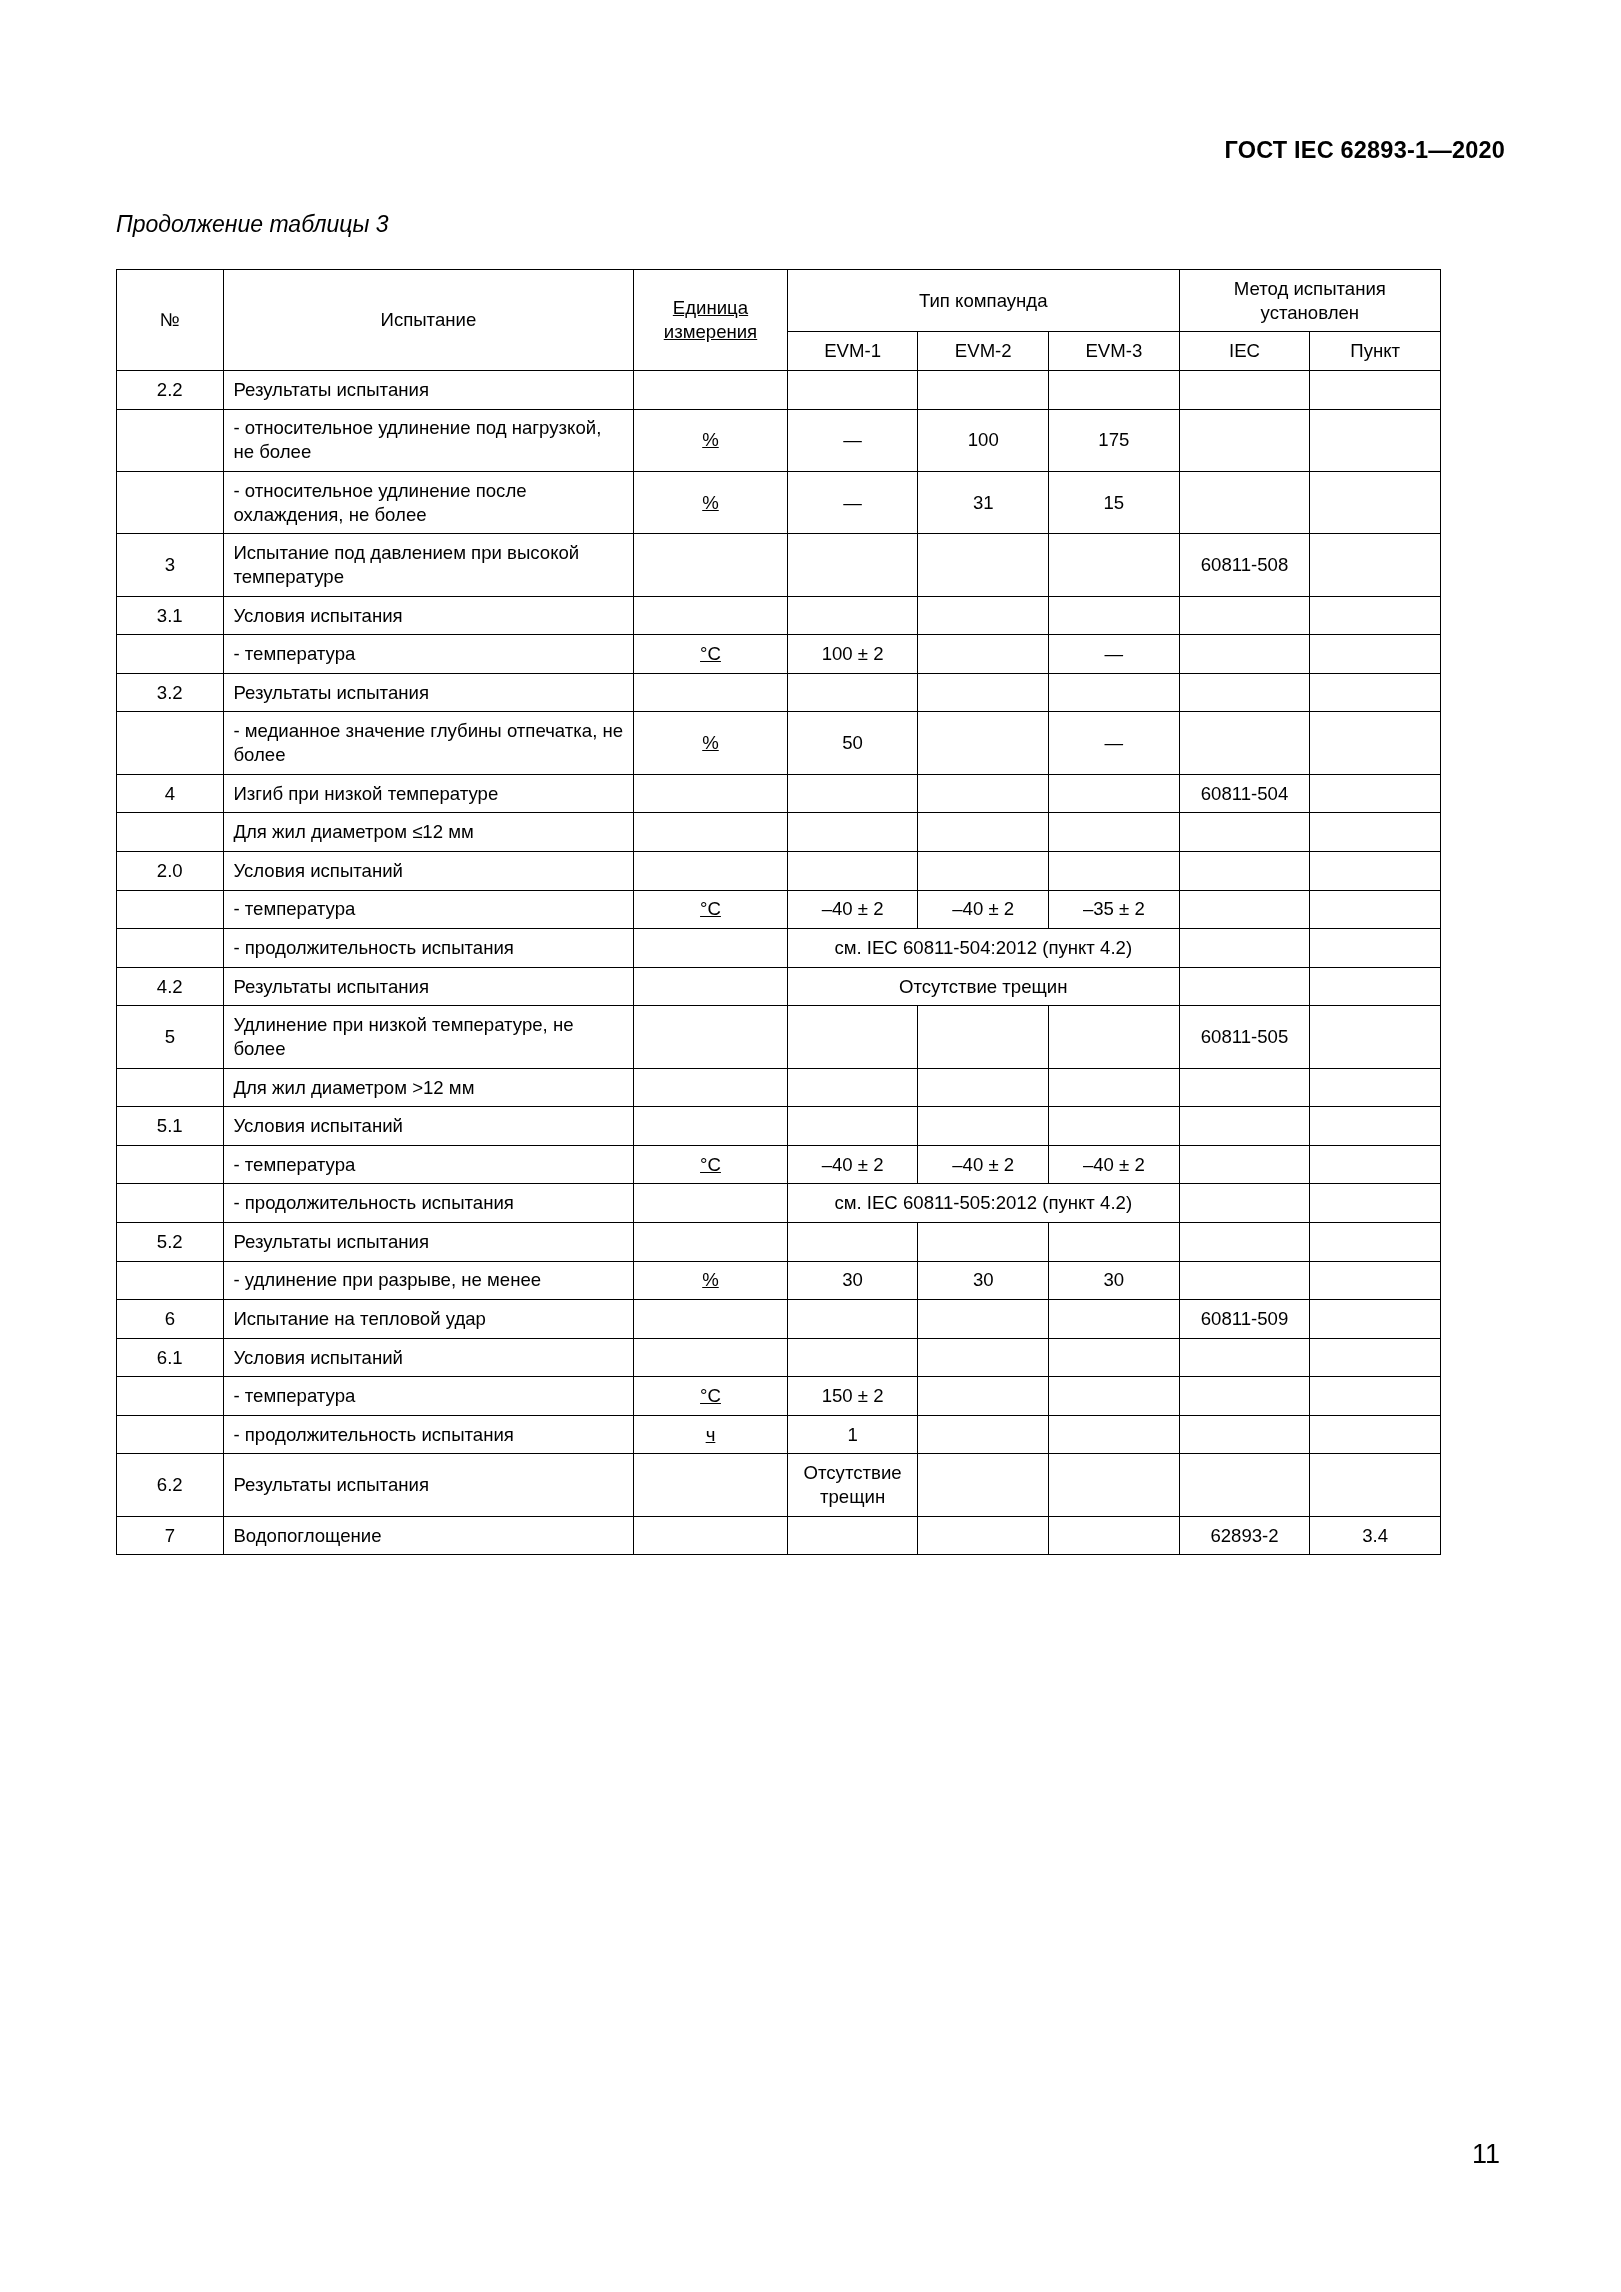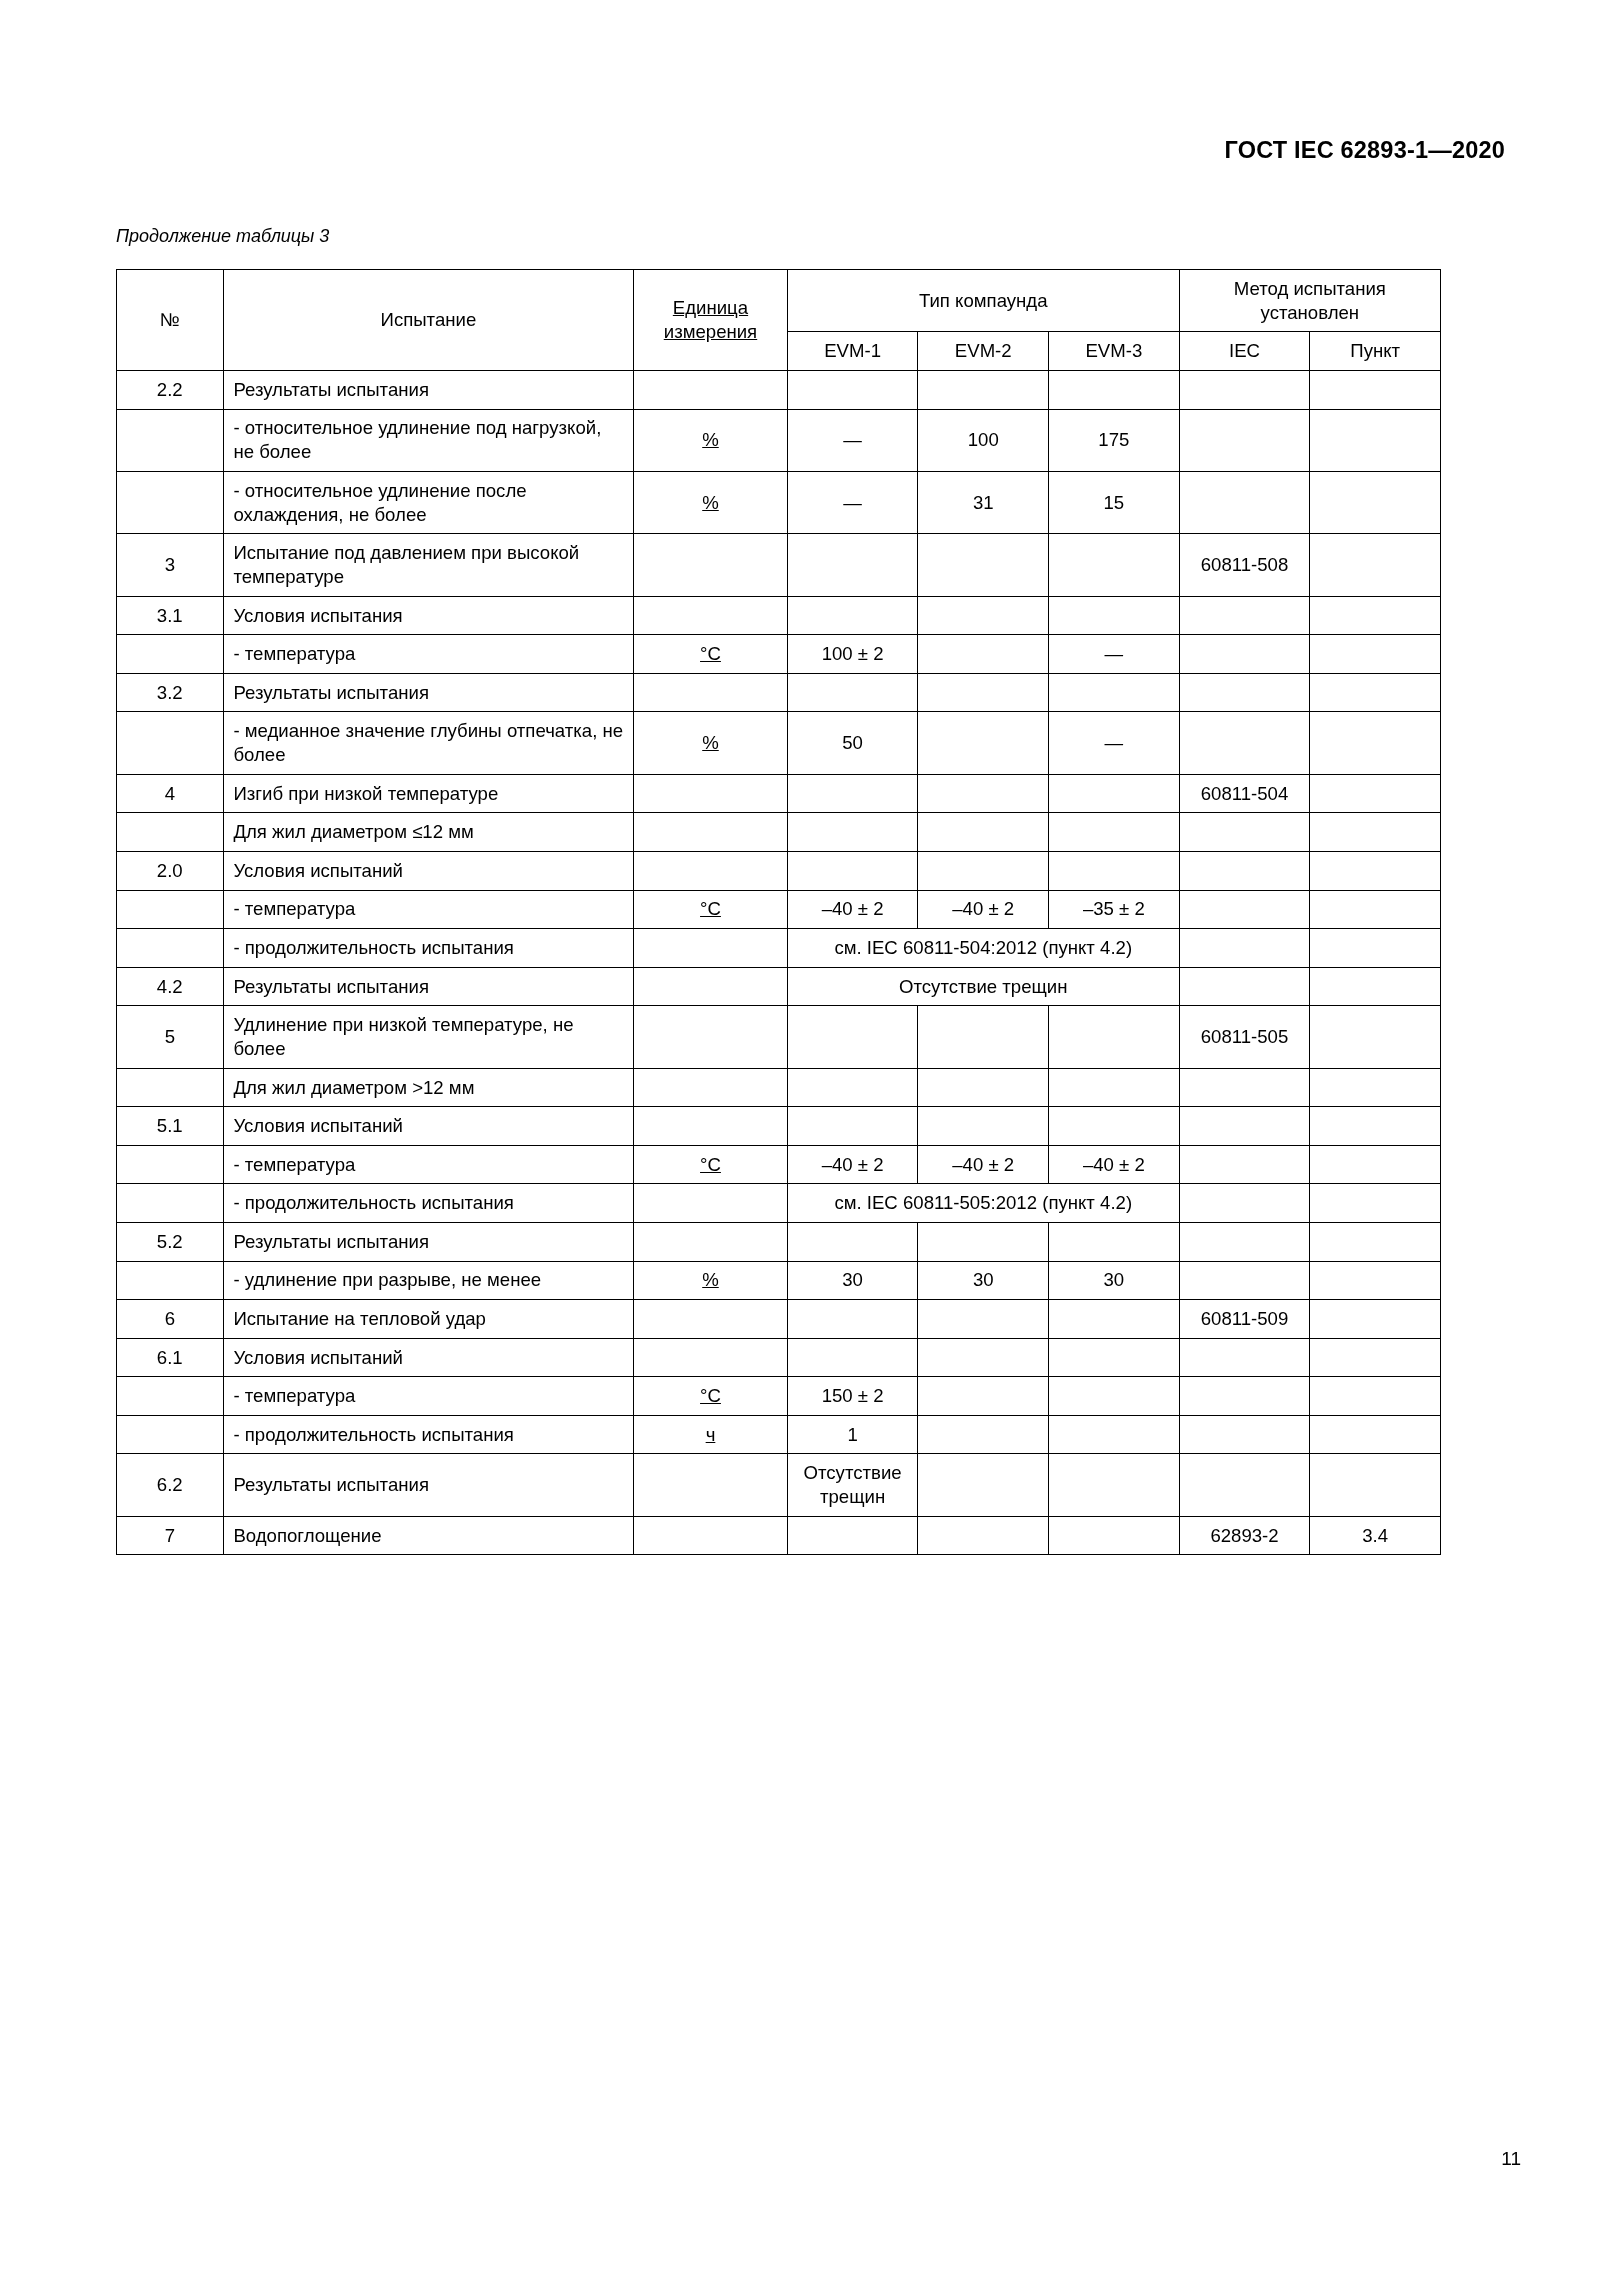--- a/index.html
+++ b/index.html
@@ -25,23 +25,23 @@
   .header {
     position: absolute;
     top: 137px;
     right: 116px;
     font-size: 23.5px;
     font-weight: bold;
     letter-spacing: 0.2px;
   }
   .caption {
     position: absolute;
-    top: 226px;
+    top: 211px;
     left: 116px;
-    font-size: 18px;
+    font-size: 23px;
     font-style: italic;
   }
   .table-wrap {
     position: absolute;
     top: 269px;
     left: 116px;
     width: 1325px;
   }
   table.doc {
     border-collapse: collapse;
@@ -61,22 +61,22 @@
   .c-unit  { width: 133px; text-align: center; text-decoration: underline; }
   .c-evm   { width: 143px; text-align: center; }
   .c-iec   { width: 143px; text-align: center; }
   .c-item  { width: 98px; text-align: center; }
   .hdr { text-align: center; }
   .indent { padding-left: 21.6px; }
   .center { text-align: center; }
   .pagenum {
     position: absolute;
     bottom: 123px;
-    right: 100px;
-    font-size: 19px;
+    right: 121px;
+    font-size: 27px;
   }
 </style>
 </head>
 <body>
 
 <div class="page">
 
   <div class="header">ГОСТ IEC 62893-1—2020</div>
 
   <div class="caption">Продолжение таблицы 3</div>

